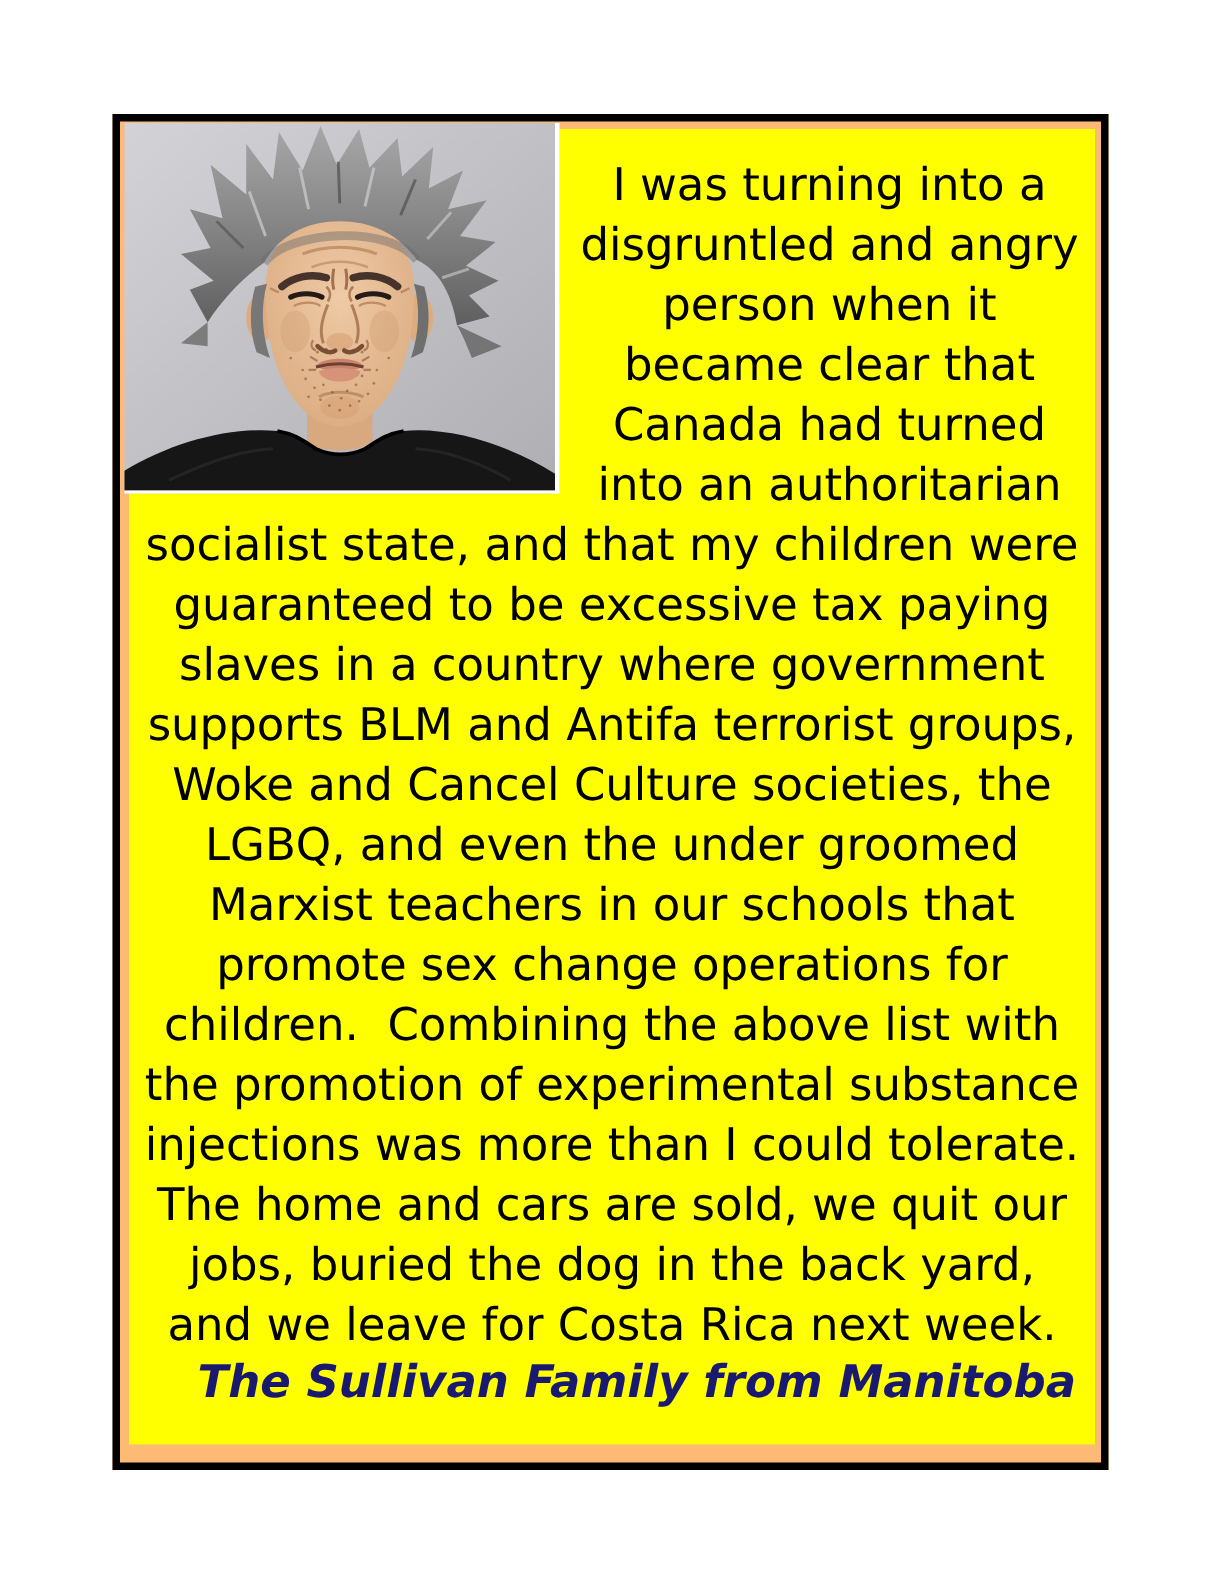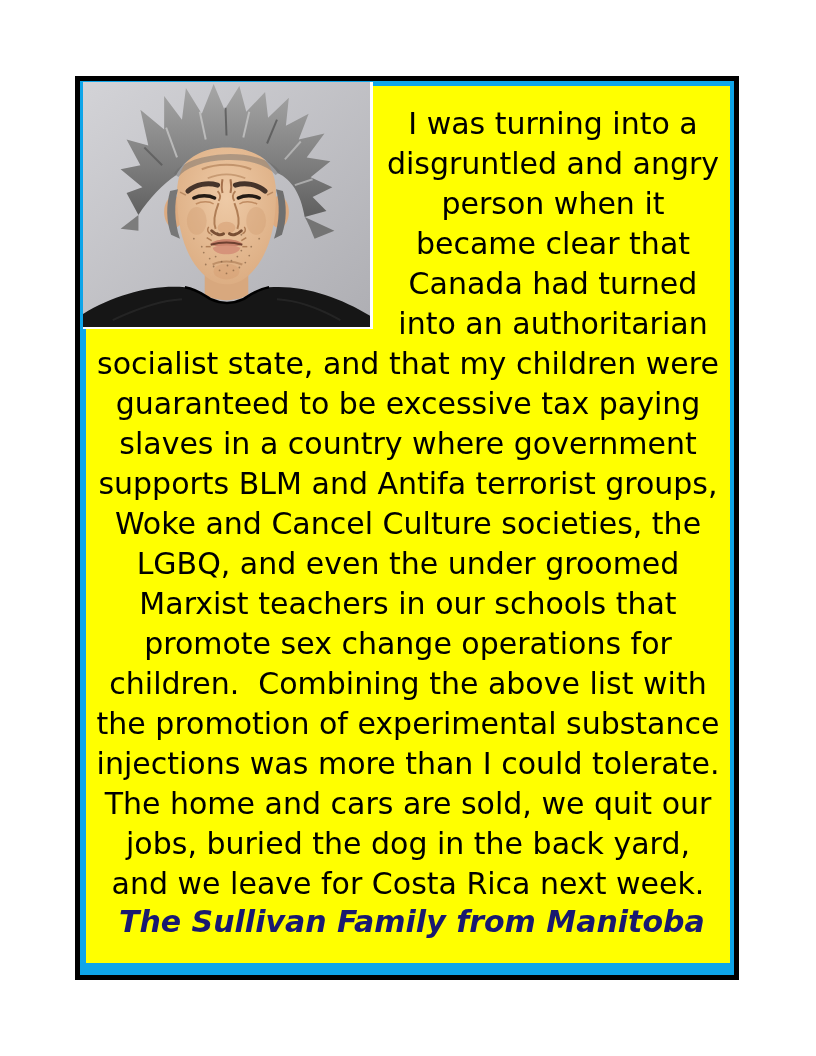--- a/index.html
+++ b/index.html
@@ -13,21 +13,21 @@
     position: relative;
     font-family: "DejaVu Sans", sans-serif;
   }
   .frame {
     position: absolute;
     left: 75px;
     top: 76px;
     width: 654px;
     height: 894px;
     border: 5px solid #000000;
-    background: #0ea5e9;
+    background: #fdba74;
   }
   .note {
     position: absolute;
     left: 6px;
     top: 5px;
     width: 644px;
     height: 877px;
     background: #ffff00;
     box-sizing: border-box;
     padding-top: 18px;
@@ -49,21 +49,21 @@
     text-align: center;
     white-space: pre-line;
   }
   .signature {
     font-family: "DejaVu Sans", sans-serif;
     font-weight: bold;
     font-style: italic;
     font-size: 30px;
     line-height: 36px;
     color: #191970;
-    text-align: left;
+    text-align: center;
     padding-left: 33px;
   }
 </style>
 </head>
 <body>
 
 <div class="frame">
   <div class="note">
 
     <div class="photo">

